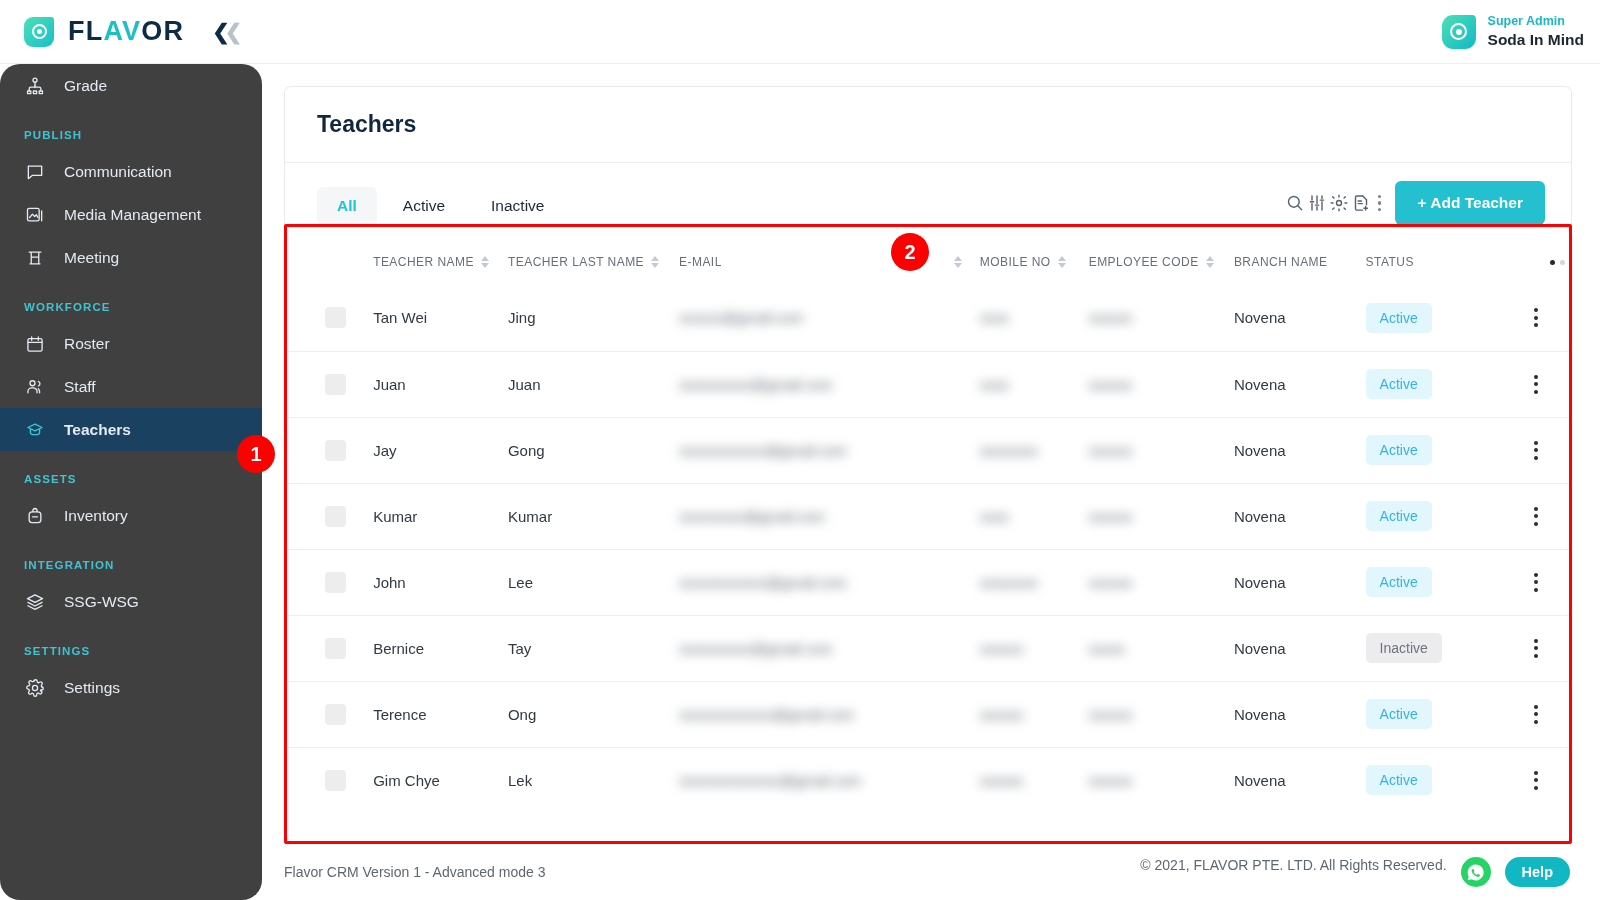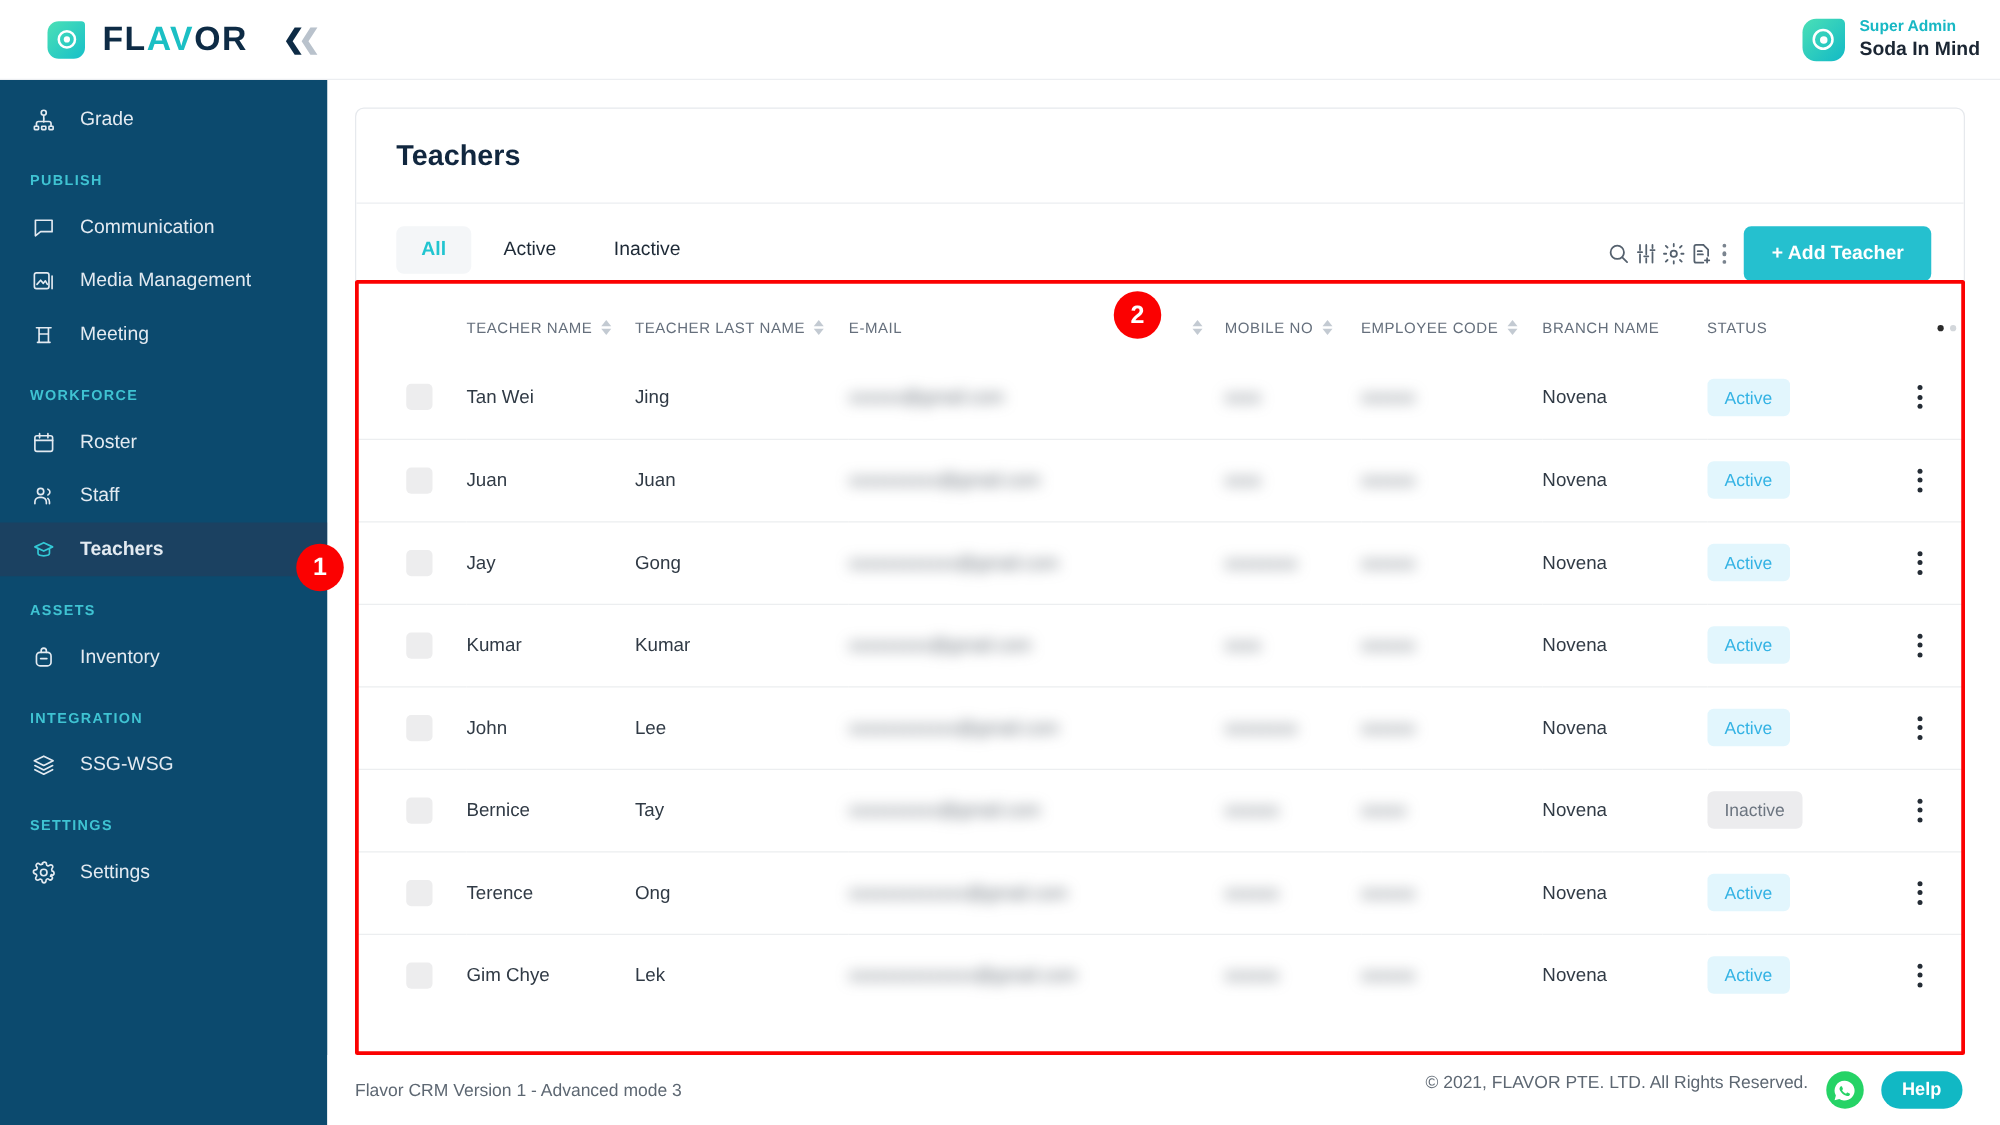--- a/index.html
+++ b/index.html
@@ -9,21 +9,21 @@
     background: #ffffff; overflow: hidden;
   }
   .app { position: relative; width: 1600px; height: 900px; display: flex; flex-direction: column; }
 
   
   .topbar {
     height: 64px; flex: 0 0 64px; background: #ffffff;
     display: flex; align-items: center; justify-content: space-between;
     border-bottom: 1px solid #eceef1; position: relative; z-index: 30;
   }
-  .brand { display: flex; align-items: center; padding-left: 38px; gap: 14px; }
+  .brand { display: flex; align-items: center; padding-left: 24px; gap: 14px; }
   .brand-mark {
     width: 30px; height: 30px; border-radius: 9px 3px 9px 9px;
     background: linear-gradient(135deg, #4be0b6 0%, #17c0c9 100%);
     display: flex; align-items: center; justify-content: center;
   }
   .brand-mark .ring {
     width: 15px; height: 15px; border-radius: 50%;
     border: 2.6px solid #ffffff; display: flex; align-items: center; justify-content: center;
   }
   .brand-mark .ring i { width: 5px; height: 5px; border-radius: 50%; background: #ffffff; display:block; }
@@ -43,22 +43,22 @@
   .user-avatar .ring { width: 17px; height: 17px; border-radius: 50%; border: 2.8px solid #fff; display:flex; align-items:center; justify-content:center;}
   .user-avatar .ring i { width: 6px; height: 6px; border-radius: 50%; background:#fff; display:block;}
   .user-text { line-height: 1.25; }
   .user-role { font-size: 12.5px; color: #18b8c4; font-weight: 600; }
   .user-name { font-size: 15.5px; color: #1b2633; font-weight: 600; }
 
   .body-row { flex: 1; display: flex; min-height: 0; }
 
   
   .sidebar {
-    width: 262px; flex: 0 0 262px; background: #0c4a6e; color: #dfe6ee;
-    padding-top: 10px; overflow: hidden; position: relative;
+    width: 262px; flex: 0 0 262px; background: #404040; color: #dfe6ee;
+    overflow: hidden; position: relative; border-radius: 20px;
   }
   .nav-item {
     display: flex; align-items: center; gap: 18px;
     height: 43px; padding-left: 24px; font-size: 15.5px; color: #e3eaf1; cursor: pointer;
   }
   .nav-item .ico { width: 22px; height: 22px; flex: 0 0 22px; display: flex; align-items: center; justify-content: center; }
   .nav-item .ico svg { width: 20px; height: 20px; stroke: #e3eaf1; fill: none; stroke-width: 1.6; stroke-linecap: round; stroke-linejoin: round; }
   .nav-item.active { background: #1b4161; font-weight: 700; }
   .nav-item.active .ico svg { stroke: #33c9d6; }
   .nav-section {
@@ -69,21 +69,21 @@
   
   .main { flex: 1; background: #ffffff; display: flex; flex-direction: column; min-width: 0; position: relative; }
   .content-pad { flex: 1; padding: 22px 28px 0 22px; min-height: 0; display: flex; flex-direction: column; }
   .card {
     border: 1px solid #e6e9ed; border-radius: 7px; background: #fff;
     flex: 1; display: flex; flex-direction: column; min-height: 0; overflow: hidden;
   }
   .card-title-row { padding: 24px 32px; border-bottom: 1px solid #ebeef1; }
   .card-title { font-size: 23px; font-weight: 700; color: #11273f; }
 
-  .toolbar { display: flex; align-items: flex-start; justify-content: space-between; padding: 18px 26px 16px 32px; }
+  .toolbar { display: flex; align-items: flex-end; justify-content: space-between; padding: 18px 26px 16px 32px; }
   .tabs { display: flex; align-items: center; gap: 6px; }
   .tab {
     padding: 10px 20px; font-size: 15.5px; color: #1d2936; border-radius: 6px; cursor: pointer; font-weight: 500;
   }
   .tab.active { background: #f4f6f8; color: #21c5d0; font-weight: 700; }
   .tools { display: flex; align-items: center; }
   .tool-ico { width: 22px; height: 22px; display: flex; align-items: center; justify-content: center; cursor: pointer; }
   .tool-ico svg { width: 20px; height: 20px; stroke: #55616e; fill: none; stroke-width: 1.7; stroke-linecap: round; stroke-linejoin: round; }
   .kebab { display: flex; flex-direction: column; gap: 3px; cursor: pointer; padding: 0 6px; }
   .kebab i { width: 3.4px; height: 3.4px; border-radius: 50%; background: #7a848f; display: block; }

